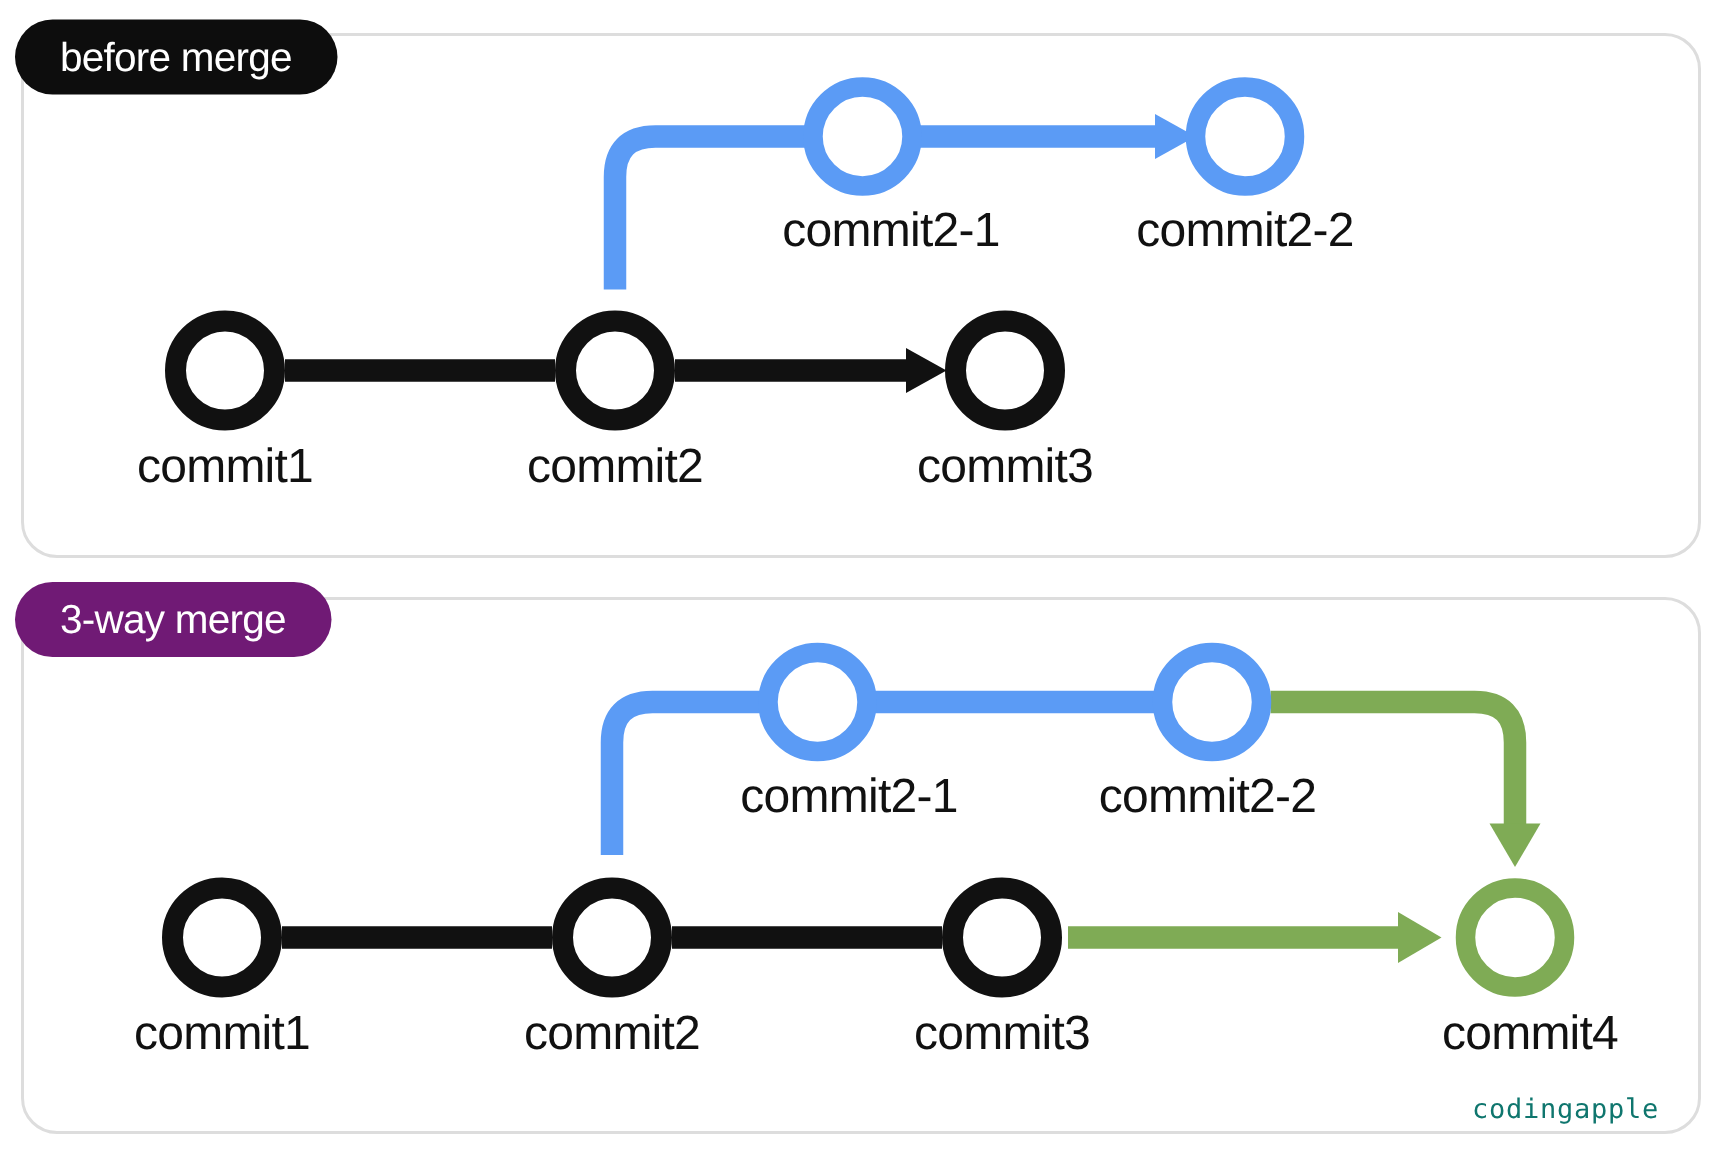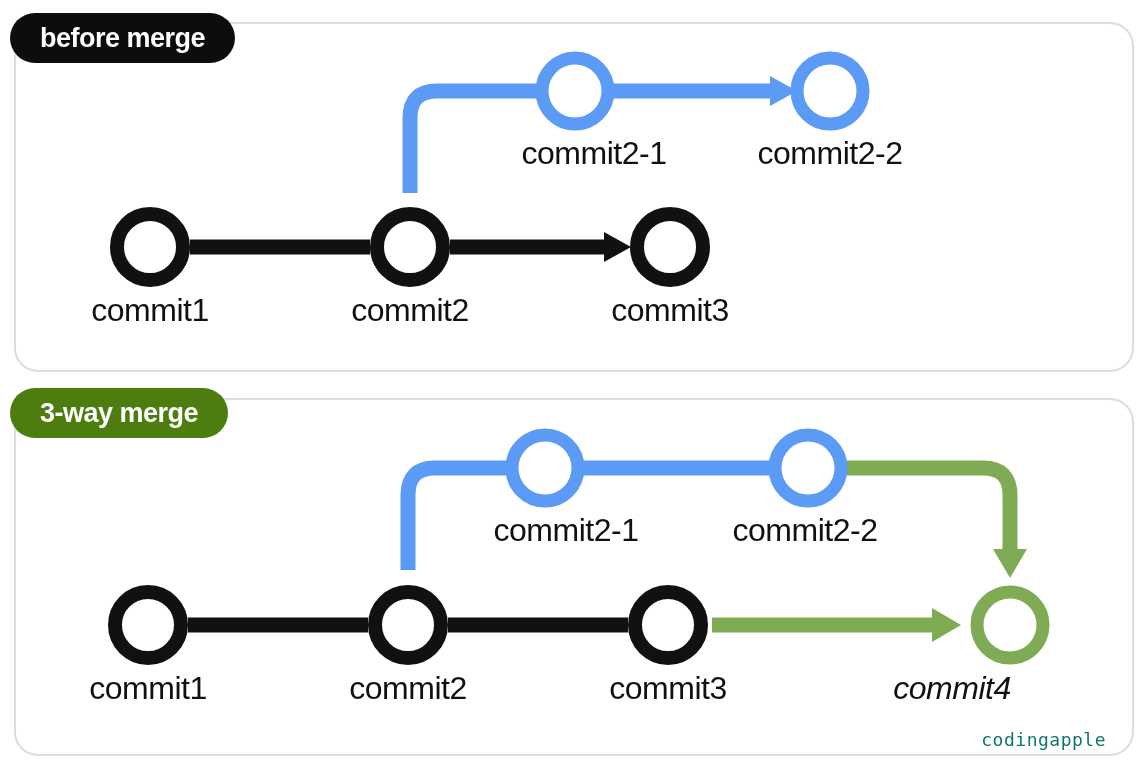--- a/index.html
+++ b/index.html
@@ -45,36 +45,36 @@
   }
 
   
   .badge {
     position: absolute;
     display: flex;
     align-items: center;
     justify-content: center;
     border-radius: 26px;
     color: #ffffff;
-    font-weight: bold;
+    font-weight: normal;
     font-size: 27px;
     letter-spacing: -0.5px;
     padding: 0 30px;
     height: 50px;
     white-space: nowrap;
   }
   #badge-before {
     left: 10px;
     top: 13px;
     background: #0d0d0d;
   }
   #badge-threeway {
     left: 10px;
     top: 388px;
-    background: #4d7c0f;
+    background: #701a75;
     text-align: right;
   }
 
   
   .graph {
     position: absolute;
     left: 0;
     top: 0;
     width: 1148px;
     height: 778px;
@@ -157,19 +157,19 @@
 
   <div class="clabel" style="left:150px; top:292px;">commit1</div>
   <div class="clabel" style="left:410px; top:292px;">commit2</div>
   <div class="clabel" style="left:670px; top:292px;">commit3</div>
   <div class="clabel" style="left:594px; top:135px;">commit2-1</div>
   <div class="clabel" style="left:830px; top:135px;">commit2-2</div>
 
   <div class="clabel" style="left:148px; top:670px;">commit1</div>
   <div class="clabel" style="left:408px; top:670px;">commit2</div>
   <div class="clabel" style="left:668px; top:670px;">commit3</div>
-  <div class="clabel" style="left:952px; top:670px;font-style:italic;">commit4</div>
+  <div class="clabel" style="left:1020px; top:670px;">commit4</div>
   <div class="clabel" style="left:566px; top:512px;">commit2-1</div>
   <div class="clabel" style="left:805px; top:512px;">commit2-2</div>
 
   <div id="watermark">codingapple</div>
 
 </div>
 
 </body></html>

